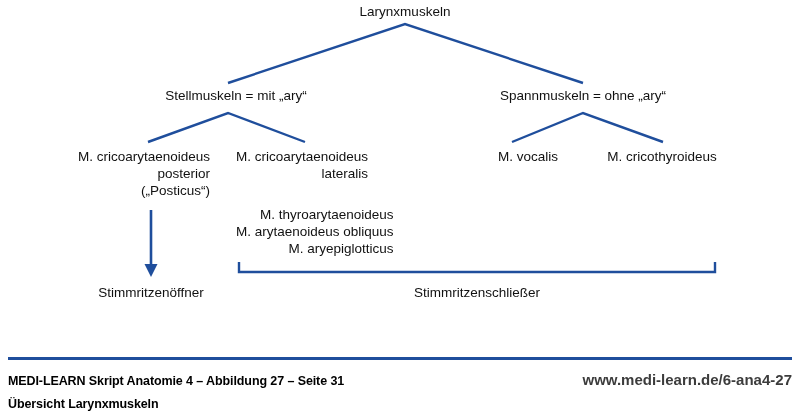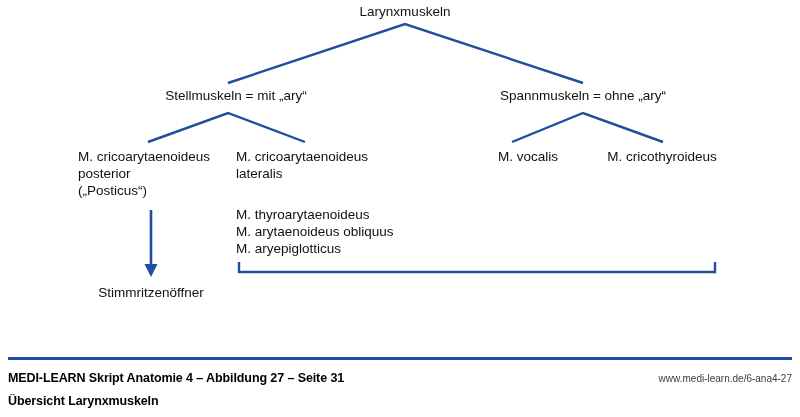--- a/index.html
+++ b/index.html
@@ -41,21 +41,21 @@
     color: #111111;
     white-space: pre;
   }
 
   .node-center {
     text-align: center;
     transform: translateX(-50%);
   }
 
   .node-left {
-    text-align: left;
+    text-align: right;
   }
 
   
   #root-node        { left: 405px; top: 3px; }
   #stell-node       { left: 236px; top: 87px; }
   #spann-node       { left: 583px; top: 87px; text-align: right; }
 
   #posticus-node    { left: 78px;  top: 148px; }
   #lateralis-node   { left: 236px; top: 148px; }
 
@@ -98,22 +98,22 @@
     letter-spacing: -0.1px;
     white-space: pre;
   }
 
   #footer-caption-sub {
     margin-top: 9px;
     display: block;
   }
 
   #footer-url {
-    font-size: 10px;
-    font-weight: normal;
+    font-size: 15px;
+    font-weight: bold;
     color: #3c3c3c;
     white-space: pre;
   }
 </style>
 </head>
 <body>
 
 <div id="diagram-canvas">
 
   <svg class="svg-layer" viewBox="0 0 800 417" width="800" height="417" xmlns="http://www.w3.org/2000/svg">
@@ -146,20 +146,21 @@
   <div class="node-label node-center" id="vocalis-node">M. vocalis</div>
 
   <div class="node-label node-center" id="cricothy-node">M. cricothyroideus</div>
 
   <div class="node-label node-center" id="oeffner-node">Stimmritzenöffner</div>
 
   <div class="node-label node-left" id="sublist-node">M. thyroarytaenoideus
 M. arytaenoideus obliquus
 M. aryepiglotticus</div>
 
+  <div class="node-label node-center" id="schliesser-node">Stimmritzenschließer</div>
 
   <div id="footer-rule"></div>
 
   <div id="footer-block">
     <div id="footer-row-top">
       <span id="footer-caption-main">MEDI-LEARN Skript Anatomie 4 – Abbildung 27 – Seite 31</span>
       <span id="footer-url">www.medi-learn.de/6-ana4-27</span>
     </div>
     <span id="footer-caption-sub">Übersicht Larynxmuskeln</span>
   </div>

